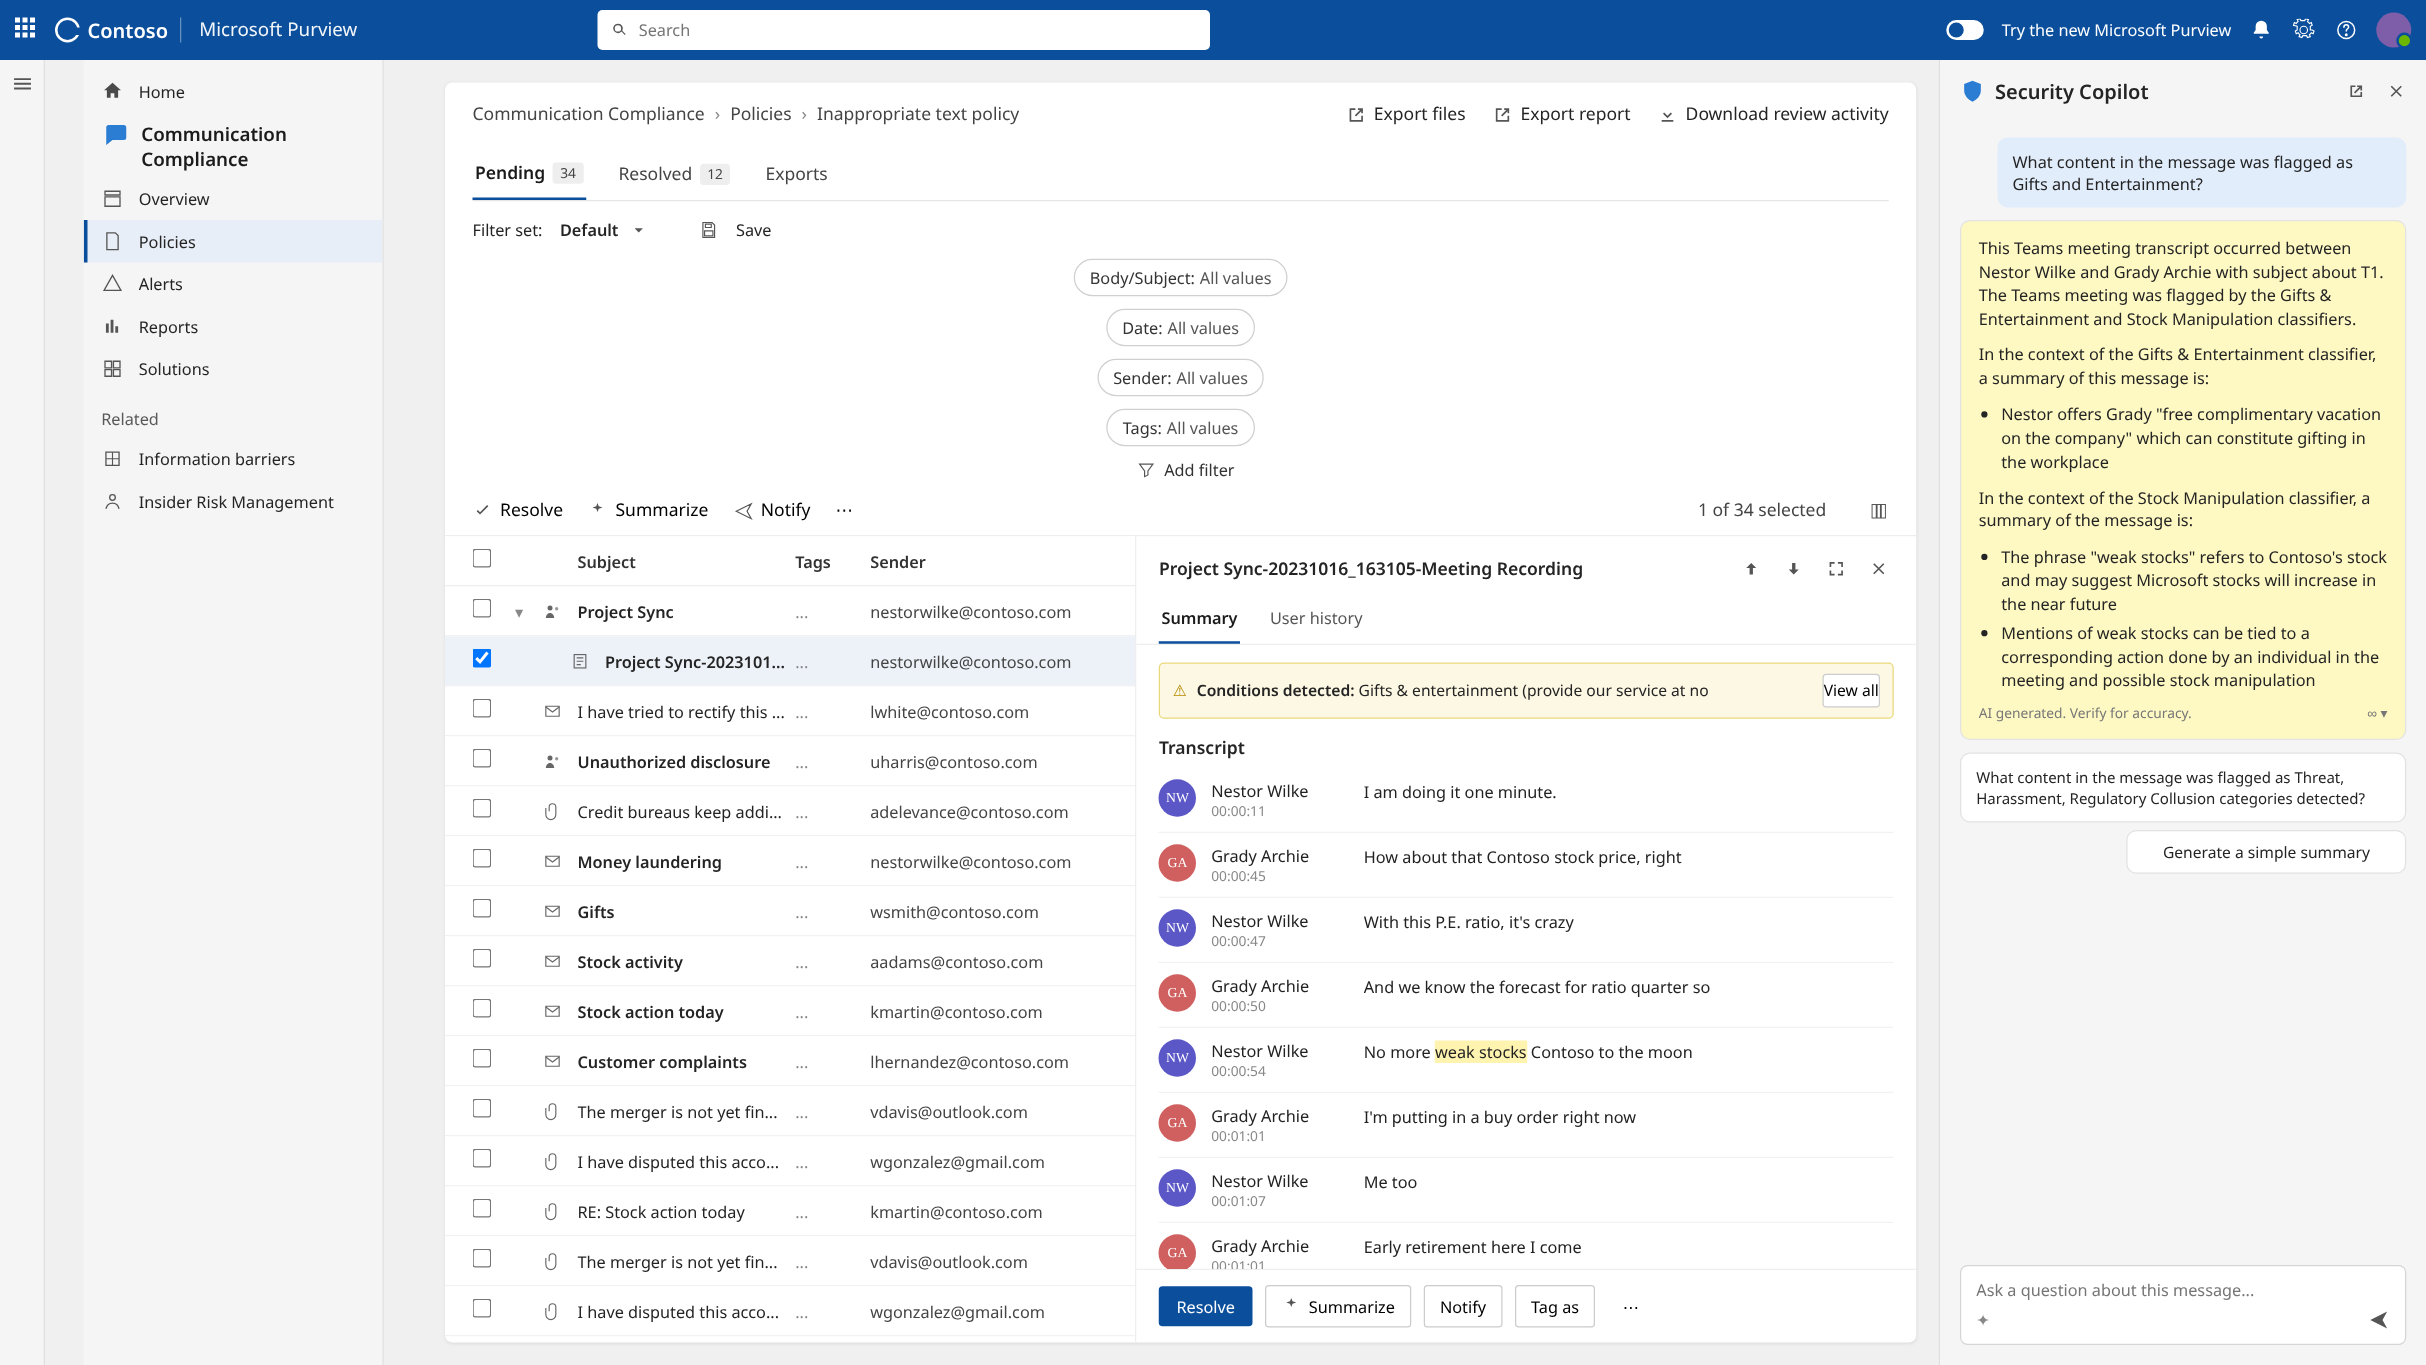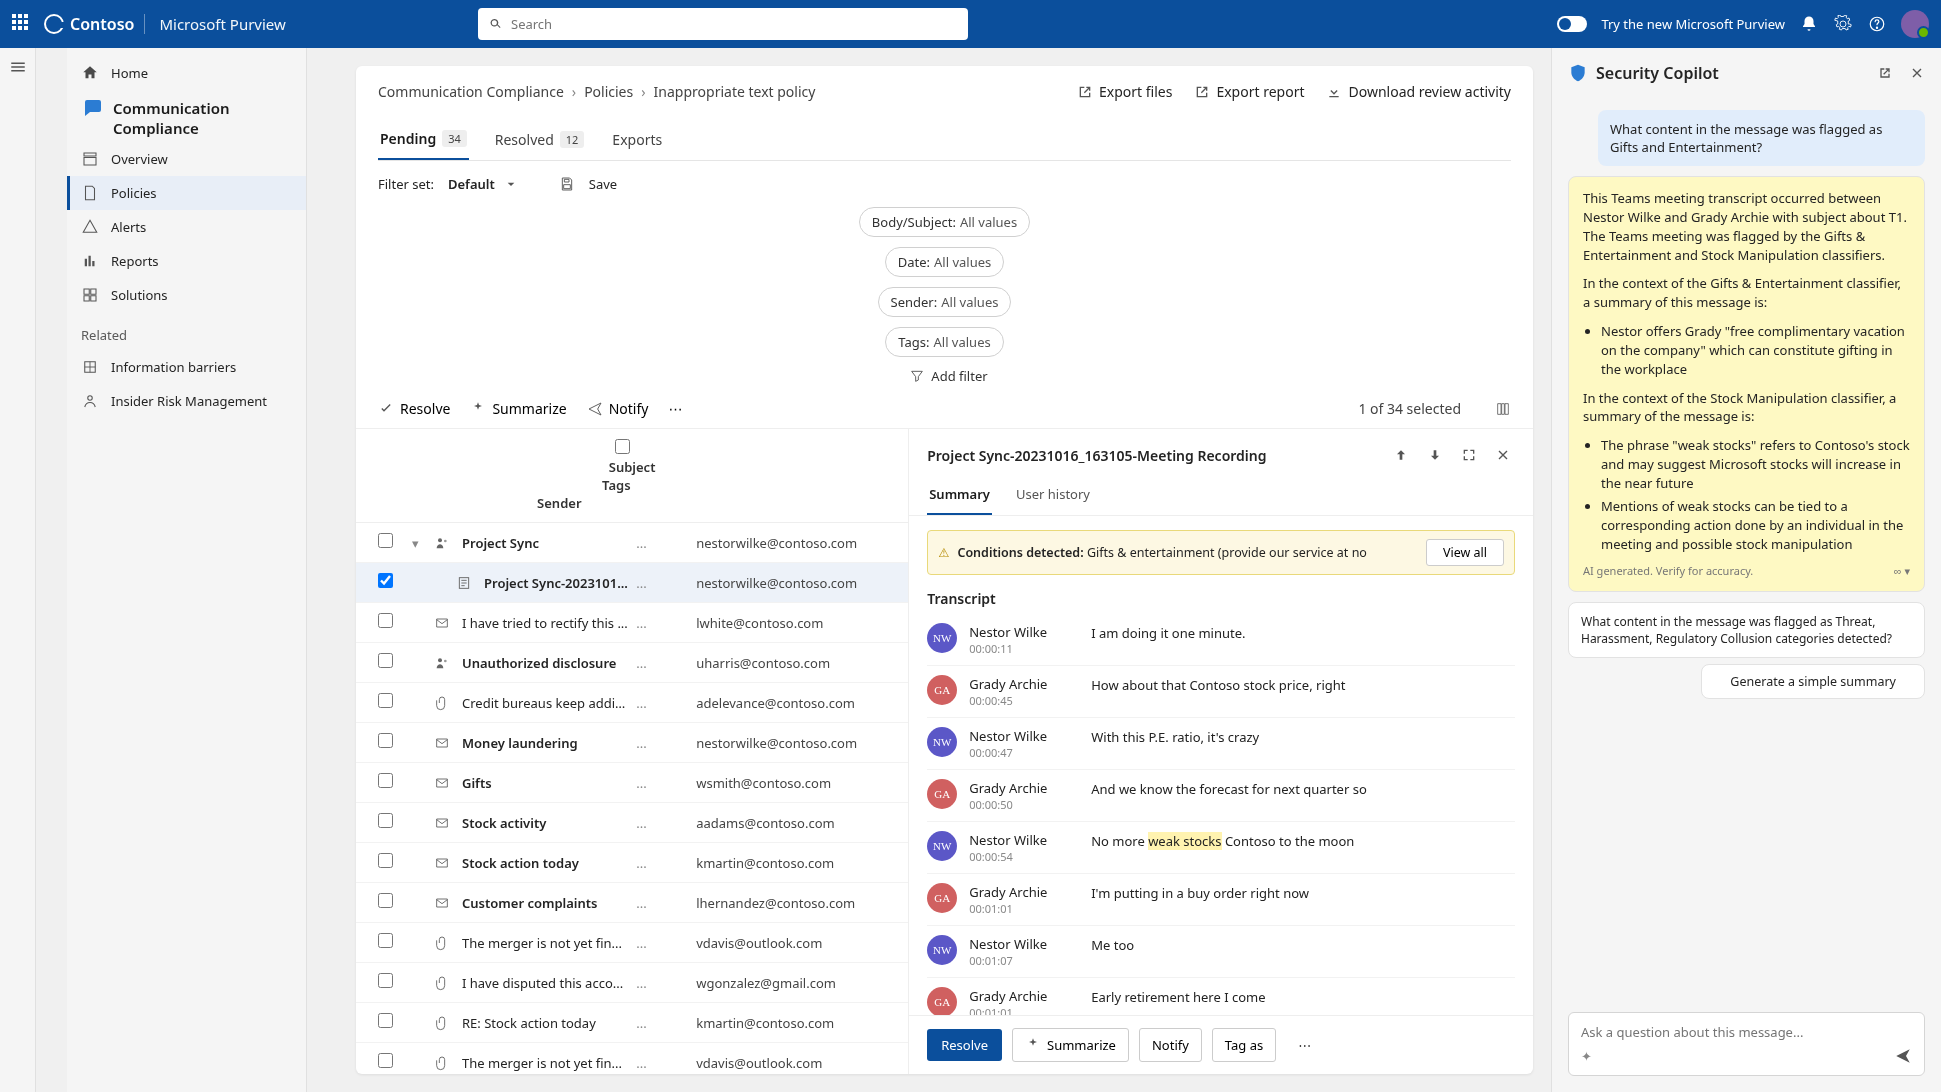--- a/index.html
+++ b/index.html
@@ -69,21 +69,21 @@
 .add-filter{display:flex;align-items:center;gap:6px;font-size:13px;cursor:pointer;margin-left:8px;color:#333;}
 
 
 .action-bar{padding:14px 22px 10px;display:flex;align-items:center;gap:20px;font-size:14px;border-bottom:1px solid #eee;}
 .action-bar button{background:none;border:none;display:flex;align-items:center;gap:6px;cursor:pointer;font-size:14px;}
 .action-bar .sel-count{margin-left:auto;color:#444;}
 
 
 .split{flex:1;display:flex;overflow:hidden;}
 .list-pane{width:47%;overflow-y:auto;border-right:1px solid #eee;position:relative;}
-.list-header{display:flex;align-items:center;padding:10px 22px;font-size:13px;font-weight:600;color:#333;border-bottom:1px solid #eee;background:#fff;position:sticky;top:0;flex-direction:column;}
+.list-header{display:flex;align-items:center;padding:10px 22px;font-size:13px;font-weight:600;color:#333;border-bottom:1px solid #eee;background:#fff;position:sticky;top:0;}
 .list-header .c-check{width:34px;}
 .list-header .c-caret{width:22px;}
 .list-header .c-icon{width:28px;}
 .list-header .c-subject{flex:1;}
 .list-header .c-tags{width:60px;}
 .list-header .c-sender{width:190px;}
 .row{display:flex;align-items:center;padding:10px 22px;font-size:13px;border-bottom:1px solid #f2f2f2;cursor:pointer;}
 .row.selected{background:#edf2f9;}
 .row .c-check{width:34px;}
 .row .c-caret{width:22px;color:#888;}
@@ -101,21 +101,21 @@
 .detail-pane{flex:1;display:flex;flex-direction:column;overflow:hidden;}
 .detail-head{padding:14px 18px 0;display:flex;align-items:center;gap:10px;}
 .detail-title{font-size:14px;font-weight:600;flex:1;}
 .detail-head .iconbtn{background:none;border:none;cursor:pointer;padding:4px;}
 .detail-tabs{display:flex;gap:22px;padding:12px 18px 0;border-bottom:1px solid #eee;}
 .detail-tabs .dtab{padding:6px 2px 10px;font-size:13px;cursor:pointer;color:#555;}
 .detail-tabs .dtab.active{border-bottom:2px solid #0b4f9c;color:#1b1b1b;font-weight:600;}
 .cond-banner{margin:14px 18px 0;border:1px solid #e9d97a;background:#fdf8e3;border-radius:4px;padding:8px 10px;display:flex;align-items:center;gap:8px;font-size:12.5px;}
 .cond-banner .warn{color:#b58a00;}
 .cond-banner b{font-weight:600;}
-.cond-banner .viewall{margin-left:auto;background:#fff;border:1px solid #ccc;border-radius:3px;padding:4px 16px;font-size:12.5px;cursor:pointer;}
+.cond-banner .viewall{margin-left:auto;background:#fff;border:1px solid #ccc;border-radius:3px;padding:4px 0;font-size:12.5px;cursor:pointer;}
 .tsection{padding:14px 18px 6px;font-size:14px;font-weight:600;}
 .transcript{flex:1;overflow-y:auto;padding:0 18px 8px;}
 .trow{display:flex;gap:12px;padding:9px 0;border-bottom:1px solid #f2f2f2;}
 .tavatar{width:30px;height:30px;border-radius:50%;display:flex;align-items:center;justify-content:center;font-size:11px;color:#fff;flex-shrink:0;font-family:Liberation Serif, serif;}
 .nw{background:#5b57c7;}
 .ga{background:#d06060;}
 .tmeta{width:110px;flex-shrink:0;}
 .tname{font-size:13px;color:#222;}
 .ttime{font-size:11px;color:#888;}
 .ttext{flex:1;font-size:13px;color:#222;padding-top:1px;}
@@ -646,21 +646,21 @@
                     <div class="ttime">00:00:47</div>
                   </div>
                   <div class="ttext">With this P.E. ratio, it's crazy</div>
                 </div>
                 <div class="trow">
                   <div class="tavatar ga">GA</div>
                   <div class="tmeta">
                     <div class="tname">Grady Archie</div>
                     <div class="ttime">00:00:50</div>
                   </div>
-                  <div class="ttext">And we know the forecast for next quarter so</div>
+                  <div class="ttext">And we know the forecast for ratio quarter so</div>
                 </div>
                 <div class="trow">
                   <div class="tavatar nw">NW</div>
                   <div class="tmeta">
                     <div class="tname">Nestor Wilke</div>
                     <div class="ttime">00:00:54</div>
                   </div>
                   <div class="ttext"><span>No more </span><span class="hl">weak stocks</span><span> Contoso to the moon</span></div>
                 </div>
                 <div class="trow">

